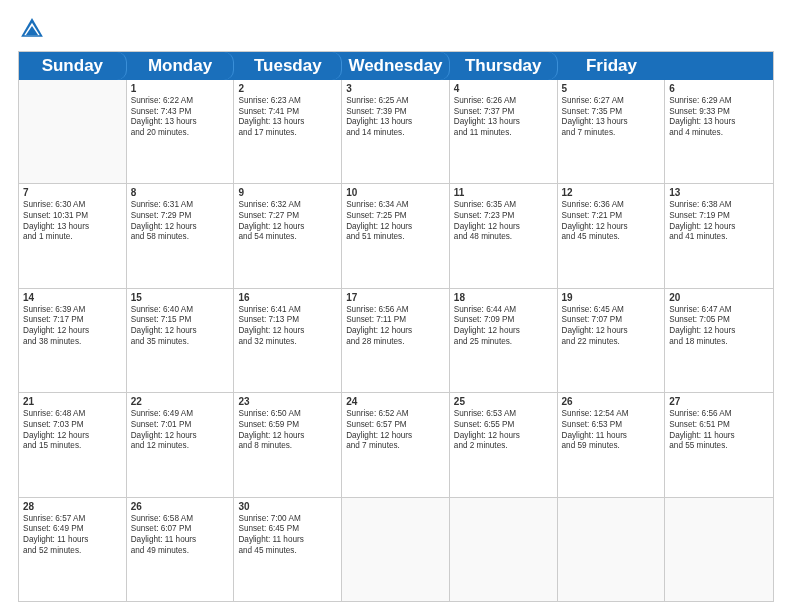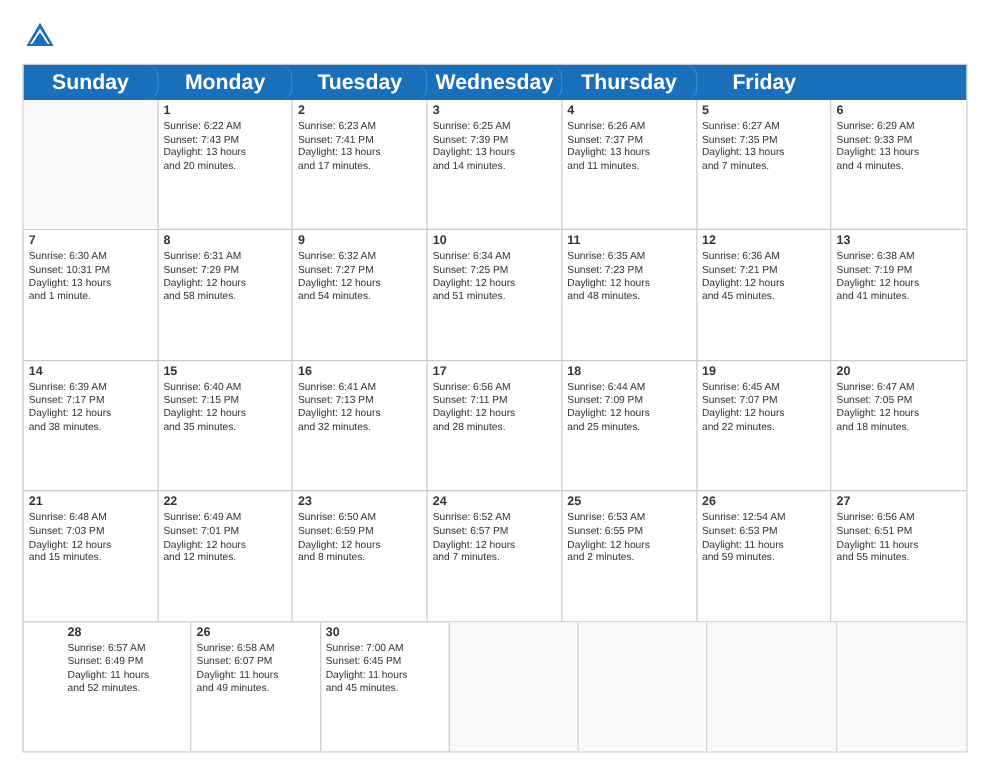--- a/index.html
+++ b/index.html
@@ -79,21 +79,21 @@
       display: flex;
       flex-direction: column;
       flex: 1;
     }
     .cal-week {
       display: grid;
       grid-template-columns: repeat(7, 1fr);
       flex: 1;
       border-bottom: 1px solid #ccc;
     }
-    .cal-week:last-child { border-bottom: none; margin-left: 31px; }
+    .cal-week:last-child { border-bottom: none; }
     .cal-cell {
       border-right: 1px solid #ccc;
       padding: 3px 4px;
       font-size: 8.5px;
       color: #333;
       vertical-align: top;
       min-height: 0;
       overflow: hidden;
     }
     .cal-cell:last-child { border-right: none; }

